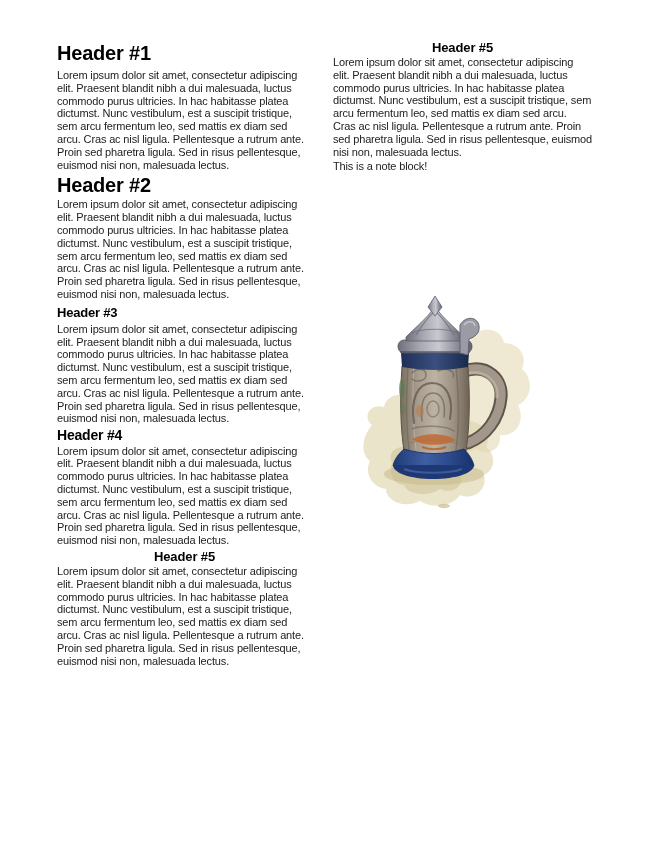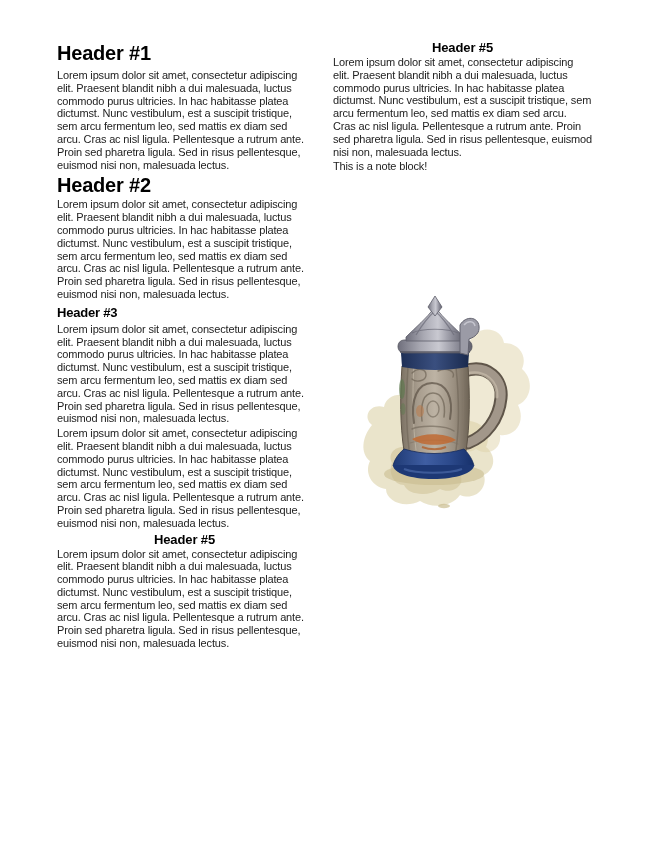--- a/index.html
+++ b/index.html
@@ -33,20 +33,21 @@
 
 <div class="page">
 
   <div class="col col-left">
     <h1>Header #1</h1>
     <p>Lorem ipsum dolor sit amet, consectetur adipiscing elit. Praesent blandit nibh a dui malesuada, luctus commodo purus ultricies. In hac habitasse platea dictumst. Nunc vestibulum, est a suscipit tristique, sem arcu fermentum leo, sed mattis ex diam sed arcu. Cras ac nisl ligula. Pellentesque a rutrum ante. Proin sed pharetra ligula. Sed in risus pellentesque, euismod nisi non, malesuada lectus.</p>
     <h2>Header #2</h2>
     <p>Lorem ipsum dolor sit amet, consectetur adipiscing elit. Praesent blandit nibh a dui malesuada, luctus commodo purus ultricies. In hac habitasse platea dictumst. Nunc vestibulum, est a suscipit tristique, sem arcu fermentum leo, sed mattis ex diam sed arcu. Cras ac nisl ligula. Pellentesque a rutrum ante. Proin sed pharetra ligula. Sed in risus pellentesque, euismod nisi non, malesuada lectus.</p>
     <h3>Header #3</h3>
     <p>Lorem ipsum dolor sit amet, consectetur adipiscing elit. Praesent blandit nibh a dui malesuada, luctus commodo purus ultricies. In hac habitasse platea dictumst. Nunc vestibulum, est a suscipit tristique, sem arcu fermentum leo, sed mattis ex diam sed arcu. Cras ac nisl ligula. Pellentesque a rutrum ante. Proin sed pharetra ligula. Sed in risus pellentesque, euismod nisi non, malesuada lectus.</p>
+    <h4>Header #4</h4>
     <p>Lorem ipsum dolor sit amet, consectetur adipiscing elit. Praesent blandit nibh a dui malesuada, luctus commodo purus ultricies. In hac habitasse platea dictumst. Nunc vestibulum, est a suscipit tristique, sem arcu fermentum leo, sed mattis ex diam sed arcu. Cras ac nisl ligula. Pellentesque a rutrum ante. Proin sed pharetra ligula. Sed in risus pellentesque, euismod nisi non, malesuada lectus.</p>
     <h5>Header #5</h5>
     <p>Lorem ipsum dolor sit amet, consectetur adipiscing elit. Praesent blandit nibh a dui malesuada, luctus commodo purus ultricies. In hac habitasse platea dictumst. Nunc vestibulum, est a suscipit tristique, sem arcu fermentum leo, sed mattis ex diam sed arcu. Cras ac nisl ligula. Pellentesque a rutrum ante. Proin sed pharetra ligula. Sed in risus pellentesque, euismod nisi non, malesuada lectus.</p>
   </div>
 
   <div class="col col-right">
     <h5>Header #5</h5>
     <p>Lorem ipsum dolor sit amet, consectetur adipiscing elit. Praesent blandit nibh a dui malesuada, luctus commodo purus ultricies. In hac habitasse platea dictumst. Nunc vestibulum, est a suscipit tristique, sem arcu fermentum leo, sed mattis ex diam sed arcu. Cras ac nisl ligula. Pellentesque a rutrum ante. Proin sed pharetra ligula. Sed in risus pellentesque, euismod nisi non, malesuada lectus.</p>
     <p>This is a note block!</p>
   </div>

